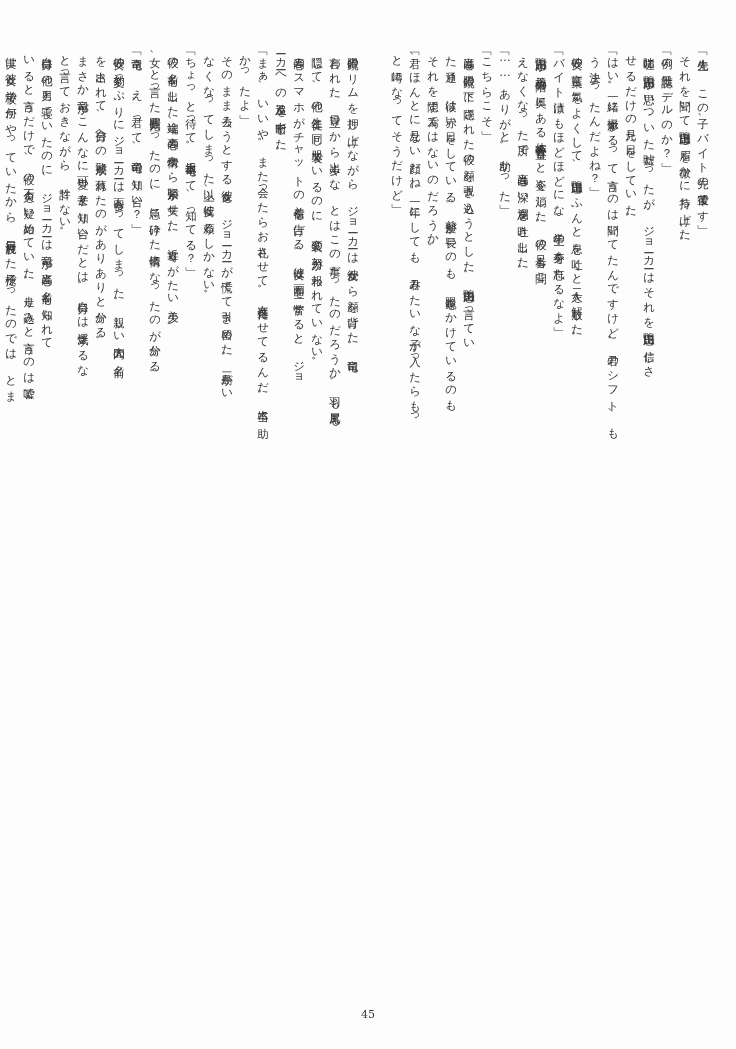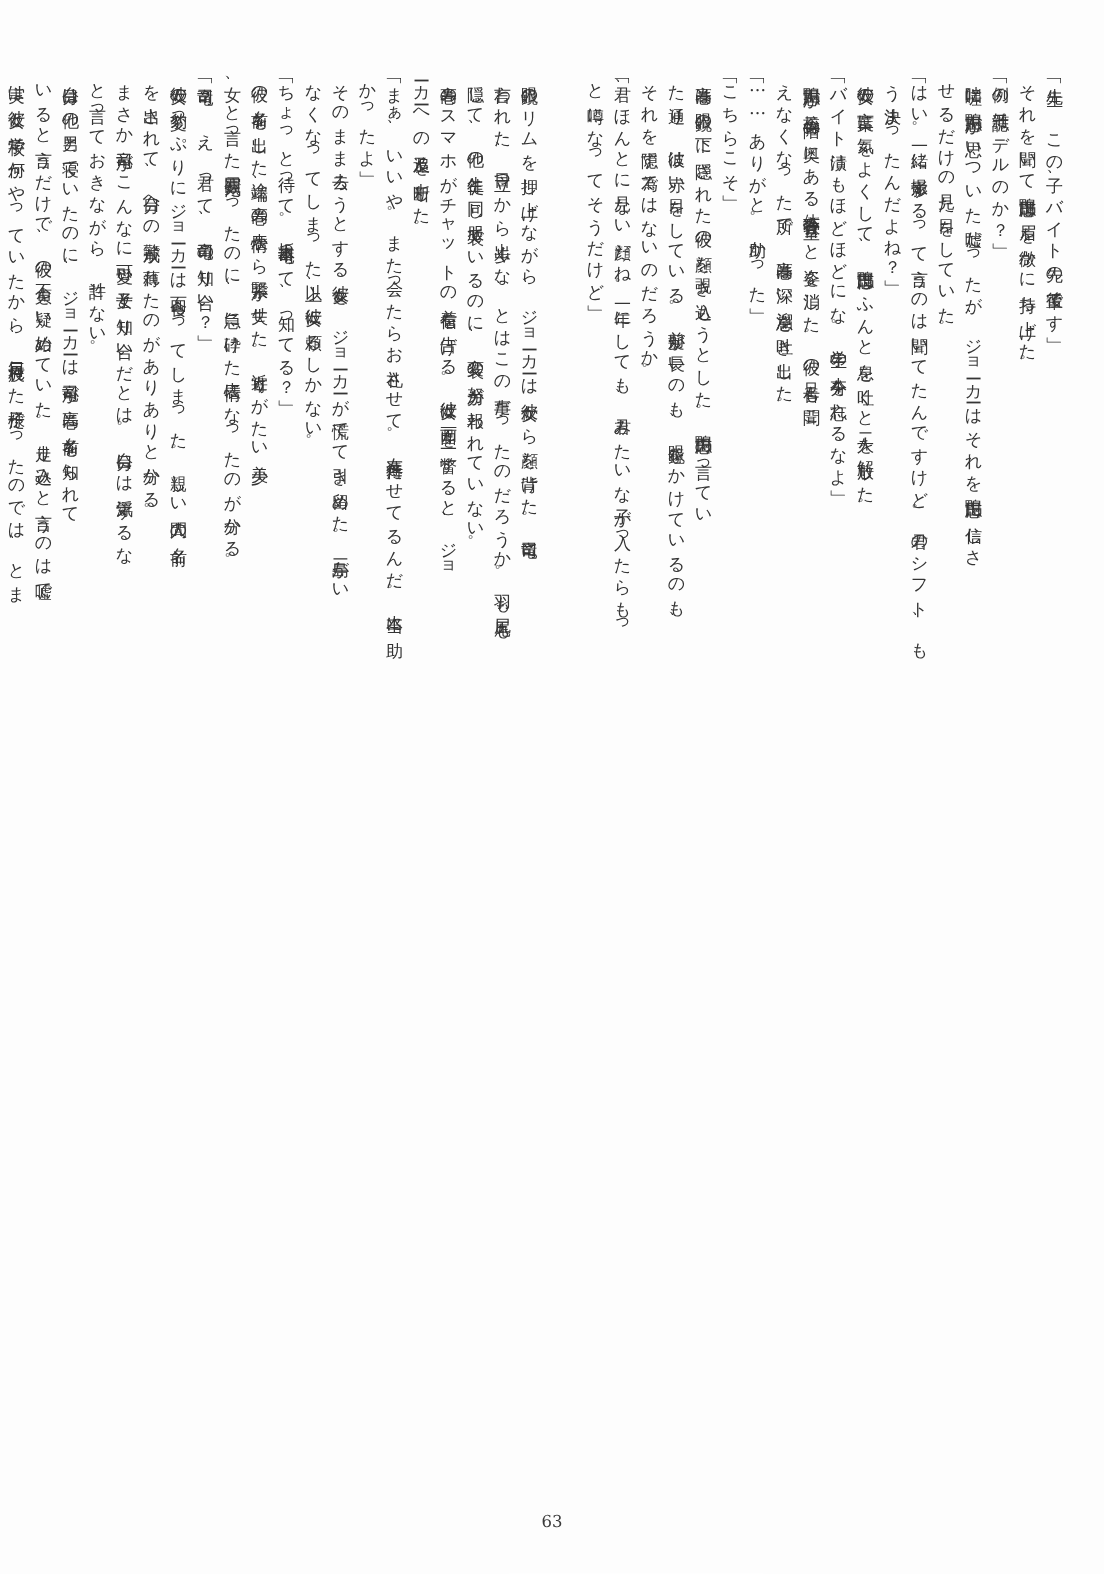--- a/index.html
+++ b/index.html
@@ -121,14 +121,14 @@
       <div class="vcol indent2">を出されて、自分への警戒が薄れたのがありありと分かる。</div>
       <div class="vcol indent2">まさか竜司がこんなに可愛い女子と知り合いだとは。自分には浮気するな</div>
       <div class="vcol indent2">と言っておきながら、許せない。</div>
       <div class="vcol indent2">自分は他の男と寝ていたのに、ジョーカーは竜司が高巻に名前を知られて</div>
       <div class="vcol indent2">いると言うだけで、彼の不貞を疑い始めていた。走り込みと言うのは嘘で、</div>
       <div class="vcol indent2">実は彼女と学校で何かやっていたから、毎日疲れた様子だったのでは、とま</div>
     </div>
 
   </div>
 
-  <div class="page-number">63</div>
+  <div class="page-number">45</div>
 </div>
 
 </body></html>

